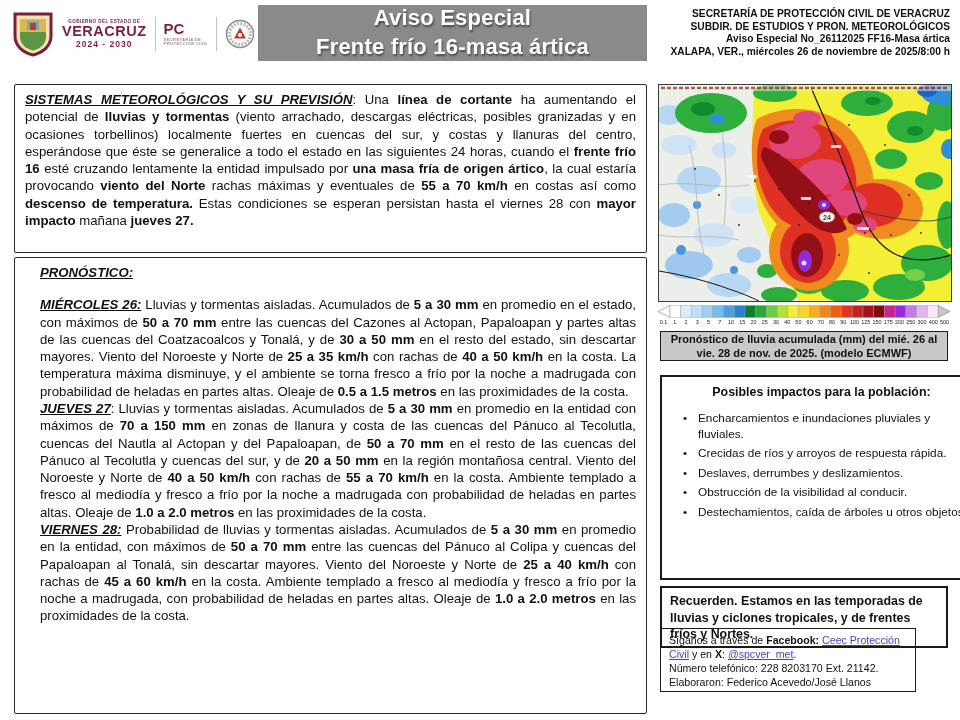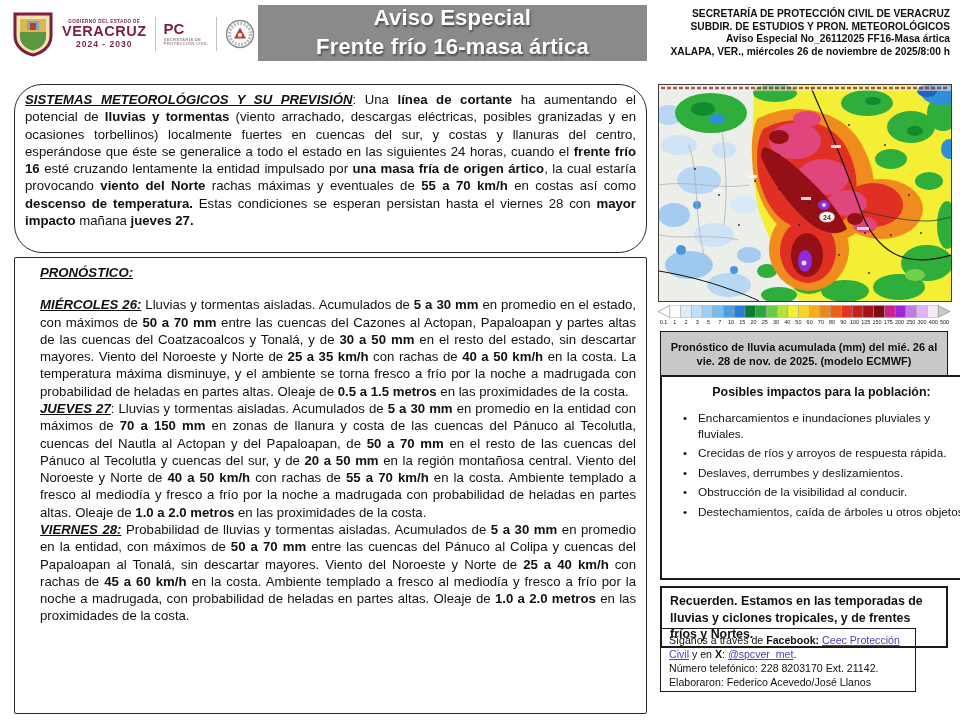--- a/index.html
+++ b/index.html
@@ -22,33 +22,33 @@
   .banner{position:absolute;left:258px;top:5px;width:389px;height:56px;background:#8a8a8a;
           display:flex;flex-direction:column;align-items:center;justify-content:center;
           color:#fff;font-weight:bold;font-size:22px;line-height:1.3;
           text-shadow:1px 1.5px 2px rgba(0,0,0,.45);letter-spacing:.2px;}
   .office{position:absolute;left:658px;top:8px;width:292px;text-align:right;
           font-size:10.2px;font-weight:bold;line-height:1.24;color:#101010;}
   
   .tbox{position:absolute;left:14px;width:633px;border:1.5px solid #2a2a2a;border-radius:2px;
         padding:6px 10px;box-sizing:border-box;font-size:13.2px;line-height:1.31;
         text-align:justify;overflow:hidden;background:#fff;}
-  #box-prevision{top:84px;height:169px;border-radius:28px;}
+  #box-prevision{top:84px;height:169px;}
   #box-pronostico{top:257px;height:457px;padding-left:25px;}
   .rh{font-weight:bold;font-style:italic;text-decoration:underline;}
   .rb{font-weight:bold;}
   .rl{color:#4a43b8;text-decoration:underline;cursor:pointer;}
   .blank-gap{height:15px;}
   
   .map-wrap{position:absolute;left:658px;top:84px;width:292px;}
   .map-svg{display:block;border:1px solid #3a3a3a;}
   .cb-svg{display:block;margin-top:3px;}
   .cb-ticks{display:flex;width:292px;margin-top:1px;}
   .cb-ticks span{flex:1;text-align:center;font-size:5.5px;color:#222;}
-  .caption{position:absolute;left:660px;top:331px;width:288px;height:46px;background:#c9c9c9;
+  .caption{position:absolute;left:660px;top:331px;width:288px;height:30px;background:#c9c9c9;
            border:1.5px solid #1a1a1a;box-sizing:border-box;display:flex;align-items:center;justify-content:center;
            text-align:center;font-weight:bold;font-size:11px;line-height:1.3;padding:2px 4px;}
   .impacts{position:absolute;left:660px;top:375px;width:340px;height:205px;border:2px solid #1a1a1a;
            box-sizing:border-box;background:#fff;padding:6px 27px 4px 10px;}
   .impacts-title{text-align:center;font-weight:bold;font-size:12.4px;margin:2px 0 12px 0;}
   .impacts ul{list-style:none;margin:0;padding:0 4px 0 26px;}
   .impacts li{position:relative;font-size:11.8px;line-height:1.32;margin-bottom:4px;}
   .impacts li::before{content:"\2022";position:absolute;left:-15px;top:0;}
   .reminder{position:absolute;left:660px;top:586px;width:288px;height:62px;border:2px solid #1a1a1a;
             box-sizing:border-box;padding:5px 8px;font-weight:bold;font-size:12.4px;line-height:1.33;}

